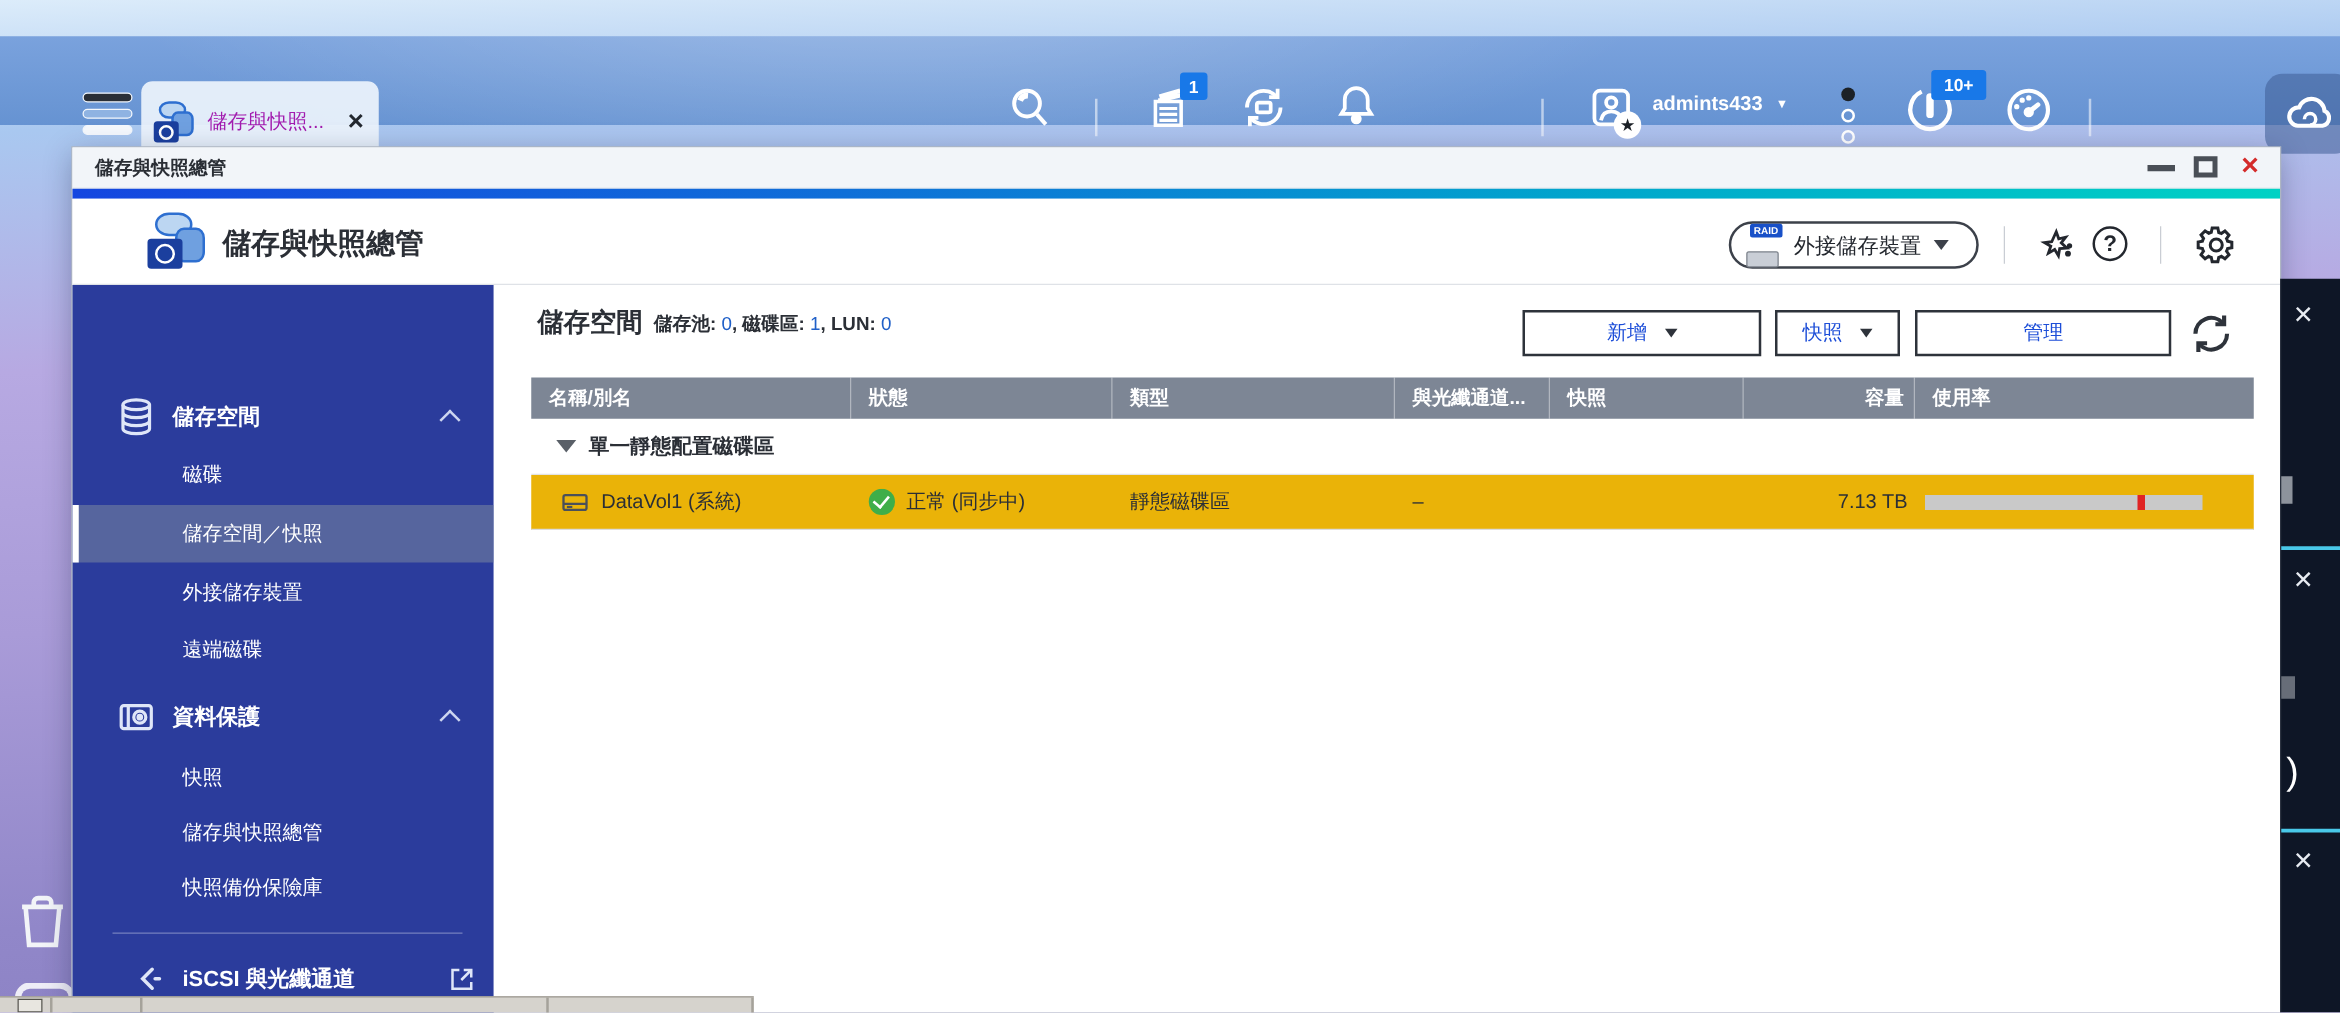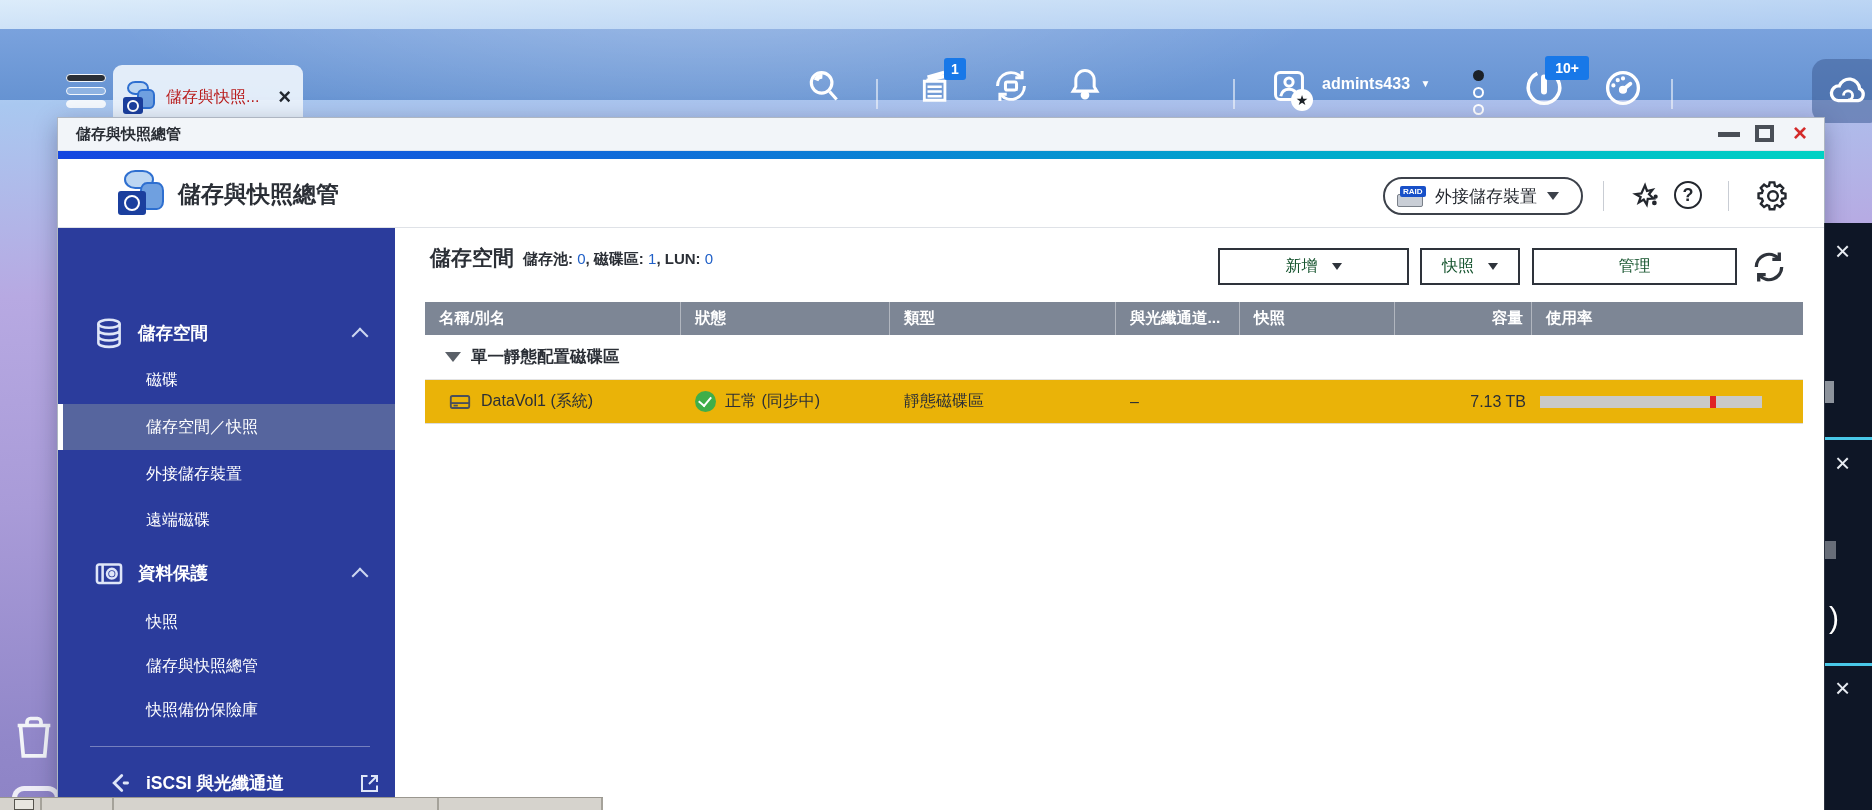--- a/index.html
+++ b/index.html
@@ -14,21 +14,21 @@
     background:linear-gradient(180deg,#7aa2dd,#6693d2); }
   .topbar::before { content:""; position:absolute; inset:0;
     background:radial-gradient(ellipse 900px 260px at 38% -80%, rgba(255,255,255,.28), transparent 70%); }
   .hamburger { position:absolute; left:66px; top:45px; width:40px; height:40px; cursor:pointer; }
   .hamburger i { display:block; height:8px; border-radius:4px; margin-bottom:5px; border:1.5px solid #f4f8fd; }
   .hamburger i:nth-child(1){ background:#2a2f37; }
   .hamburger i:nth-child(2){ background:#8fb3e2; }
   .hamburger i:nth-child(3){ background:#f4f8fd; }
   .app-tab { position:absolute; left:113px; top:36px; width:190px; height:64px;
     background:rgba(236,243,252,.93); border-radius:9px 9px 0 0; display:flex; align-items:center; padding:0 10px; }
-  .app-tab .tab-label { font-size:16px; color:#b91c1c; margin-left:9px; white-space:nowrap; }
+  .app-tab .tab-label { font-size:16px; color:#a21caf; margin-left:9px; white-space:nowrap; }
   .app-tab .tab-close { margin-left:auto; font-size:22px; font-weight:bold; color:#23282f; line-height:1; padding:0 2px; }
   
   .appicon { position:relative; flex:none; }
   .appicon .cyl { position:absolute; border:2px solid #2e6fd0; background:#bcd6f2; border-radius:45%/60%; }
   .appicon .cam { position:absolute; background:#1b3f9e; border-radius:3px; display:flex; align-items:center; justify-content:center; }
   .appicon .cam::after { content:""; border:2px solid #fff; border-radius:50%; }
   .appicon.small { width:34px; height:34px; }
   .appicon.small .cyl { left:4px; top:1px; width:22px; height:14px; }
   .appicon.small .cyl.c2 { left:14px; top:9px; width:18px; height:20px; border-radius:30%; background:#6fa0e0; }
   .appicon.small .cam { left:0; bottom:0; width:20px; height:17px; }
@@ -62,21 +62,21 @@
   .win-min { position:absolute; left:1660px; top:14px; width:22px; height:5px; background:#4a4f57; cursor:pointer; }
   .win-max { position:absolute; left:1697px; top:7px; width:19px; height:17px; border:4px solid #4a4f57; cursor:pointer; }
   .win-close { position:absolute; left:1735px; top:1px; font-size:24px; font-weight:bold; color:#d42b2b; cursor:pointer; }
   .gradbar { position:absolute; left:0; top:33px; width:100%; height:8px;
     background:linear-gradient(90deg,#1446e0 0%,#0f6fd8 35%,#00a8cc 70%,#00d2c4 100%); }
   .appheader { position:absolute; left:0; top:41px; width:100%; height:69px; background:#fff; border-bottom:1px solid #dfe2e7; }
   .appheader .htitle { position:absolute; left:120px; top:20px; font-size:23px; font-weight:bold; color:#2b2f36; }
   .appheader .hicon { position:absolute; left:60px; top:10px; }
   .extdev-btn { position:absolute; left:1325px; top:18px; width:200px; height:38px; border:2px solid #3c414a; border-radius:19px;
     background:#fff; display:flex; align-items:center; padding:0 12px; cursor:pointer; }
-  .extdev-btn .raid { position:relative; width:30px; height:21px; flex:none; }
+  .extdev-btn .raid { position:relative; width:30px; height:35px; flex:none; }
   .extdev-btn .raid .disk { position:absolute; left:0; bottom:0; width:26px; height:13px; background:#c9ced6; border:1px solid #7a8089; border-radius:2px; }
   .extdev-btn .raid .tag { position:absolute; left:3px; top:0; background:#1850c8; color:#fff; font-size:8px; font-weight:bold;
     padding:1px 3px; border-radius:2px; }
   .extdev-btn .lbl { font-size:17px; color:#23272e; margin-left:8px; white-space:nowrap; }
   .extdev-btn .drop { margin-left:10px; width:0; height:0; border-left:6px solid transparent; border-right:6px solid transparent; border-top:8px solid #3c414a; }
   .hd-sep { position:absolute; top:22px; width:1px; height:30px; background:#c9cdd4; }
   .hd-ico { position:absolute; top:22px; width:30px; height:30px; color:#23272e; cursor:pointer; }
   .hd-ico svg { width:100%; height:100%; }
   .help-circle { border:2.5px solid #23272e; border-radius:50%; width:28px; height:28px; text-align:center;
     font-size:18px; font-weight:bold; line-height:25px; color:#23272e; }
@@ -93,21 +93,21 @@
   .chev-up { position:absolute; left:295px; width:16px; height:16px; }
   .chev-up::before { content:""; position:absolute; left:1px; top:5px; width:10px; height:10px;
     border-left:2.5px solid #cdd6f0; border-top:2.5px solid #cdd6f0; transform:rotate(45deg); }
   .side-div { position:absolute; left:32px; top:518px; width:280px; height:1px; background:rgba(255,255,255,.35); }
   .ext-ico { position:absolute; left:300px; width:24px; height:24px; color:#dfe6f8; }
   .ext-ico svg { width:100%; height:100%; }
   .main { position:relative; flex:1; background:#fff; }
   .content-title { position:absolute; left:35px; top:16px; font-size:21px; font-weight:bold; color:#2b2f36; }
   .content-stats { position:absolute; left:128px; top:22px; font-size:15px; font-weight:bold; color:#2b2f36; white-space:nowrap; }
   .content-stats .v { color:#2060c8; font-weight:normal; }
-  .tb-btn { position:absolute; top:20px; height:37px; border:2px solid #2e333b; background:#fff; color:#14532d;
+  .tb-btn { position:absolute; top:20px; height:37px; border:2px solid #2e333b; background:#fff; color:#1d4ed8;
     font-size:16px; display:flex; align-items:center; justify-content:center; cursor:pointer; }
   .tb-btn .drop { width:0; height:0; border-left:5px solid transparent; border-right:5px solid transparent; border-top:7px solid #2e333b; margin-left:14px; }
   .refresh-ico { position:absolute; left:1355px; top:20px; width:38px; height:38px; color:#2e333b; cursor:pointer; }
   .refresh-ico svg { width:100%; height:100%; }
   
   .vtable { position:absolute; left:30px; top:74px; width:1378px; }
   .thead { display:flex; height:33px; background:#7d8695; color:#fff; }
   .th { display:flex; align-items:center; padding-left:14px; font-size:15.5px; font-weight:bold;
     border-right:1px solid rgba(255,255,255,.4); white-space:nowrap; overflow:hidden; cursor:pointer; }
   .th:last-child { border-right:none; }

